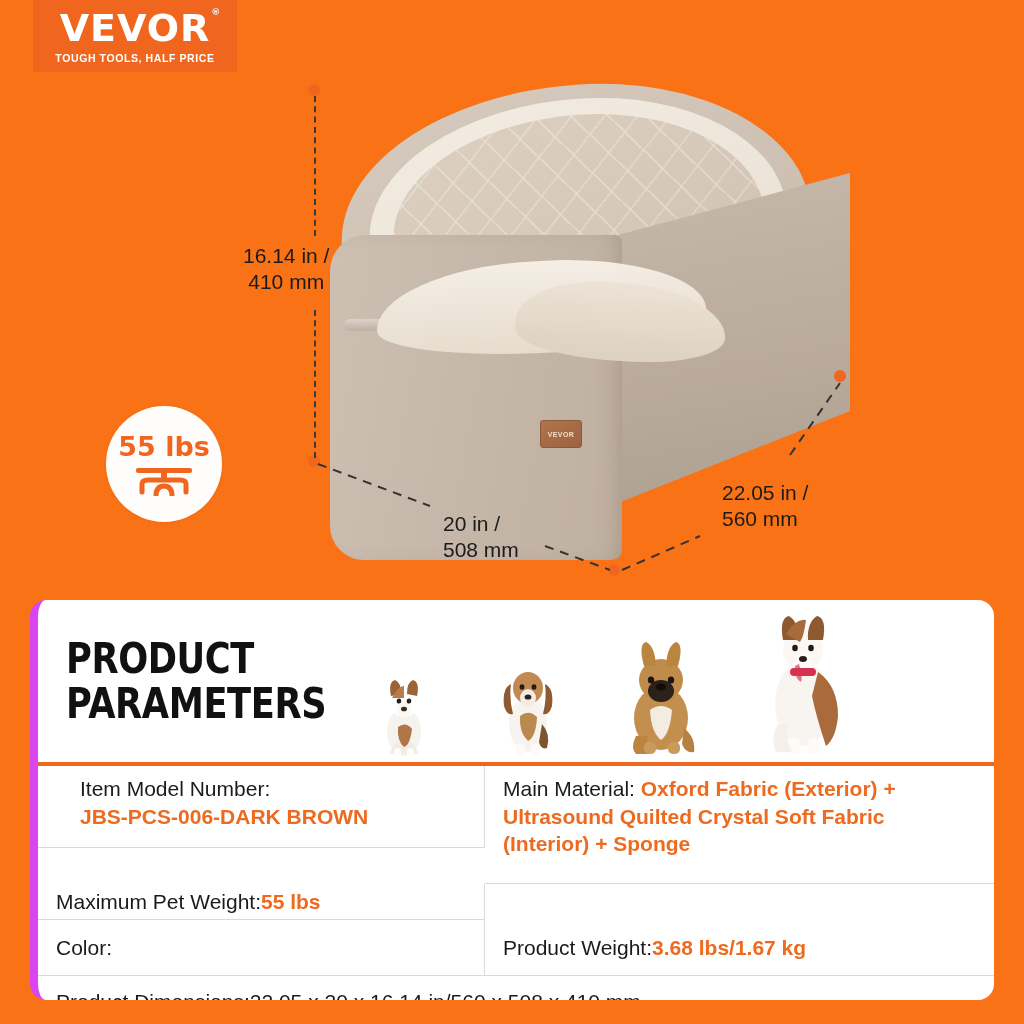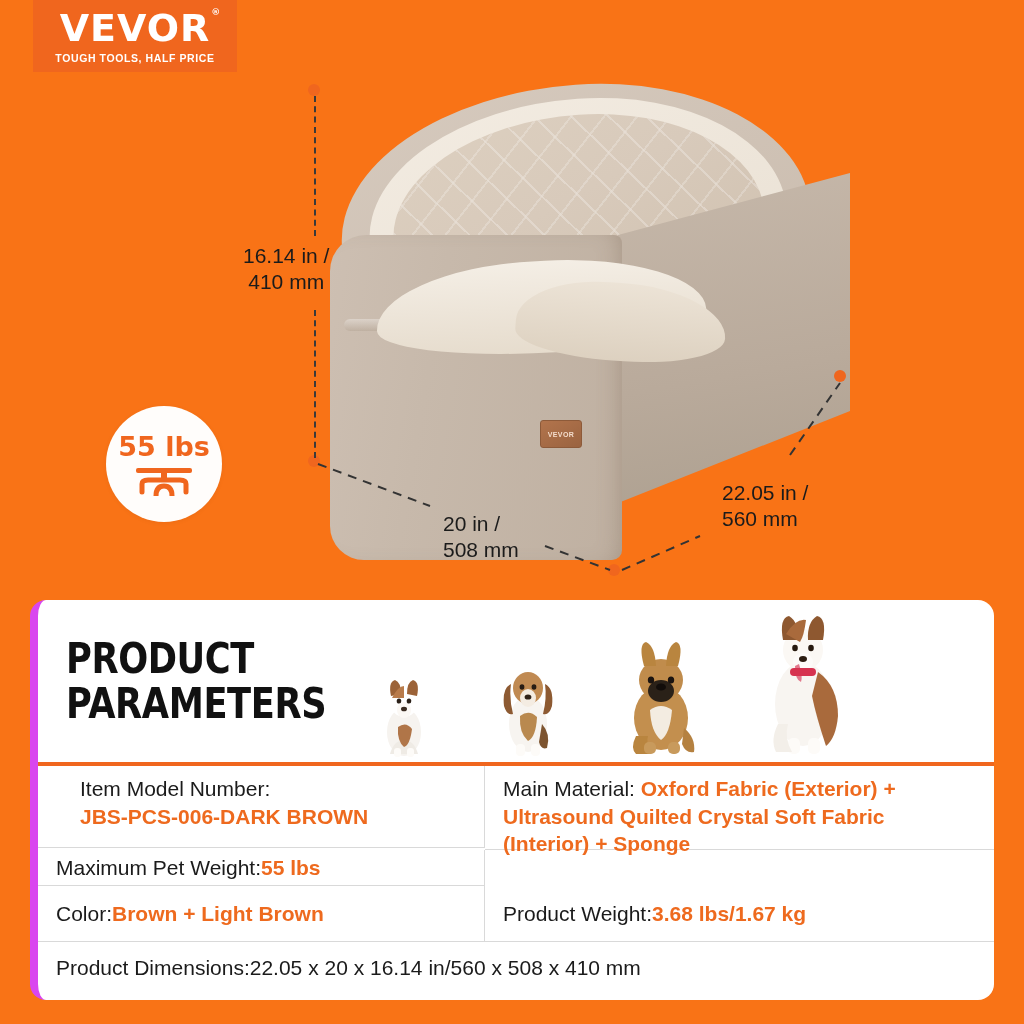--- a/index.html
+++ b/index.html
@@ -166,21 +166,21 @@
   .ptable { display: grid; grid-template-columns: 447px 1fr; }
   .cell {
     padding: 9px 18px; font-size: 21px; color: #1b1b1b; line-height: 1.32;
     border-bottom: 1px solid #d9d9d9; border-right: 1px solid #d9d9d9;
     display: flex; align-items: center;
   }
   .cell.nb-r { border-right: none; }
   .cell .val { color: #ee6a1e; font-weight: 700; }
   .cell.tall { align-items: flex-start; }
   .row-left-1 { height: 82px; }
-  .row-right-1 { height: 84px; }
+  .row-right-1 { height: 118px; }
   .row-left-2 { height: 36px; }
   .row-left-3 { height: 56px; }
   .row-right-2 { height: 56px; }
   .full-row {
     grid-column: 1 / -1; height: 52px;
     padding: 0 18px; display: flex; align-items: center;
     font-size: 21px; color: #1b1b1b; border-bottom: none;
   }
   .stack { display: block; margin-left: 24px; }
 </style>
@@ -358,21 +358,20 @@
       </div>
 
       <div class="cell row-left-2">
         <span>Maximum Pet Weight: </span>
           <span class="val">55 lbs</span>
       </div>
       <div class="cell nb-r row-left-2" style="border-bottom:none;"></div>
 
       <div class="cell row-left-3">
         <span>Color: </span>
-          <span class="val">Brown + Light Brown</span>
       </div>
       <div class="cell nb-r row-right-2">
         <span>Product Weight: </span>
           <span class="val">3.68 lbs/1.67 kg</span>
       </div>
 
       <div class="full-row">
         <span>Product Dimensions: </span>
           <span class="val">22.05 x 20 x 16.14 in/560 x 508 x 410 mm</span>
       </div>

